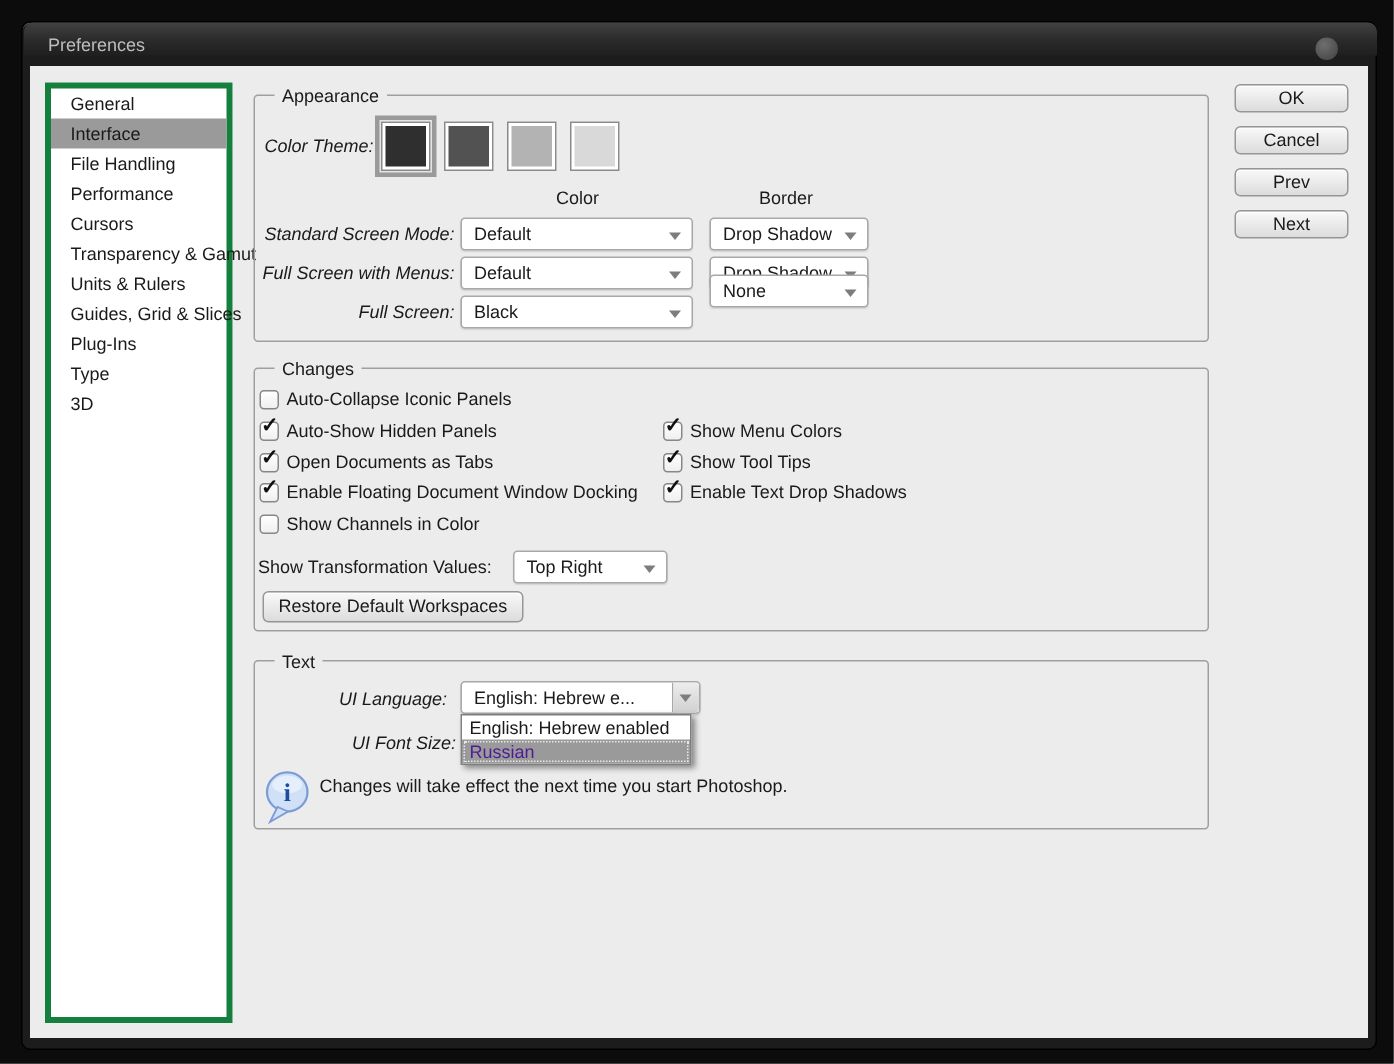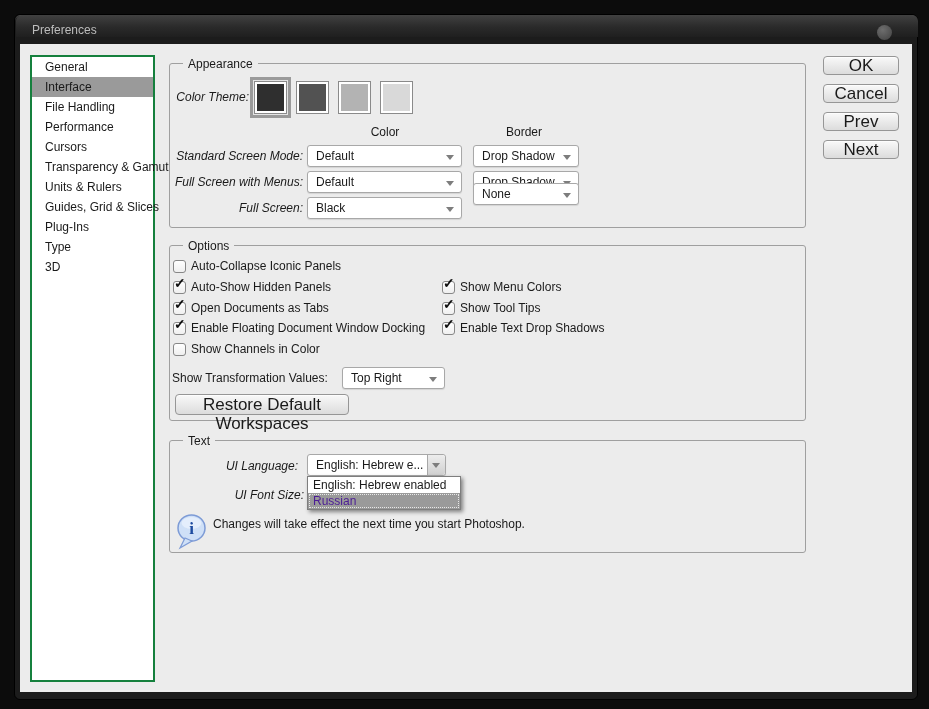--- a/index.html
+++ b/index.html
@@ -11,21 +11,21 @@
   .titlebar { position:absolute; left:1px; top:0; width:100%; height:22px;
               background:linear-gradient(#414141,#2a2a2a 55%,#1f1f1f);
               border-radius:6px 6px 0 0; }
   .titlebar-text { position:absolute; left:16px; top:8px; font-size:12px; color:#bdbdbd; }
   .circle-btn { position:absolute; right:26px; top:10px; width:15px; height:15px; border-radius:50%;
                 background:radial-gradient(circle at 38% 32%, #6e6e6e, #4c4c4c 75%); }
 
   .content { position:absolute; left:5px; top:29px; width:892px; height:648px; background:#ececec; }
 
   .sidebar { position:absolute; left:10px; top:11px; width:125px; height:627px;
-             background:#ffffff; border:2px solid #15803d; }
+             background:#ffffff; border:4px solid #15803d; }
   .side-item { height:20px; line-height:20px; padding-left:13px; font-size:12px; color:#1a1a1a; white-space:nowrap; }
   .side-item.selected { background:#9a9a9a; }
 
   .group { position:absolute; left:149px; width:637px; border:1px solid #9f9f9f; border-radius:3px; }
   .group-title { position:absolute; font-size:12px; color:#1a1a1a; background:#ececec; padding:0 5px; white-space:nowrap; }
 
   .lbl { position:absolute; font-size:12px; color:#1a1a1a; white-space:nowrap; line-height:14px; }
   .lbl.r { text-align:right;font-style:italic; }
 
   .swatch { position:absolute; top:37px; width:33px; height:33px; background:#fff;
@@ -41,21 +41,21 @@
   .arrow-btn { position:absolute; right:0; top:0; width:18px; height:20px;
                background:linear-gradient(#ededed,#d0d0d0); border-left:1px solid #a8a8a8;
                border-radius:0 3px 3px 0; }
   .arrow-btn .arrow { right:5px; top:8px; }
 
   .cb { position:absolute; width:13px; height:13px; background:linear-gradient(#ffffff,#efefef);
         border:1px solid #878787; border-radius:3px; }
   .check-glyph { position:absolute; left:0px; top:-6px; font-size:14px; font-weight:bold; color:#101010; line-height:14px; }
 
   .pushbtn { position:absolute; background:linear-gradient(#f9f9f9,#dcdcdc); border:1px solid #969696;
-             border-radius:4px; font-size:17px; color:#1a1a1a; text-align:center;
+             border-radius:4px; font-size:12px; color:#1a1a1a; text-align:center;
              box-shadow:inset 0 1px 0 rgba(255,255,255,0.7); }
   .action-btn { left:803px; width:76px; height:19px; line-height:17px; }
   .restore-btn { left:155px; top:350px; width:174px; height:21px; line-height:19px; }
 
   .dropdown-list { position:absolute; left:287px; top:432px; width:154px; background:#ffffff;
                    border:1px solid #7e7e7e; box-shadow:2px 2px 4px rgba(0,0,0,0.45); z-index:6; }
   .dd-item { height:16px; line-height:16px; padding-left:5px; font-size:12px; color:#1a1a1a; white-space:nowrap; }
   .dd-item.hl { background:#9a9a9a; color:#4c1d95; outline:1px dotted #e8e8e8; outline-offset:-2px; }
 
   .note { position:absolute; left:193px; top:473px; font-size:12px; color:#1a1a1a; white-space:nowrap; }
@@ -130,21 +130,21 @@
     <div class="combo" style="left:287px; top:153px; width:155px;">
       <span class="txt">Black</span>
       <span class="arrow"></span>
     </div>
     <div class="combo" style="left:453px; top:139px; width:106px;">
       <span class="txt">None</span>
       <span class="arrow"></span>
     </div>
 
     <div class="group" style="top:201px; height:176px;"></div>
-    <span class="group-title" style="left:163px; top:195px;">Options</span>
+    <span class="group-title" style="left:163px; top:195px;">Changes</span>
 
     <span class="cb" style="left:153px; top:216px;"></span>
     <div class="lbl" style="left:171px; top:215px;">Auto-Collapse Iconic Panels</div>
 
     <span class="cb" style="left:153px; top:237px;">
         <span class="check-glyph">✓</span>
       </span>
     <div class="lbl" style="left:171px; top:236px;">Auto-Show Hidden Panels</div>
 
     <span class="cb" style="left:153px; top:258px;">
@@ -180,21 +180,21 @@
       <span class="txt">Top Right</span>
       <span class="arrow"></span>
     </div>
 
     <div class="pushbtn restore-btn">Restore Default Workspaces</div>
 
     <div class="group" style="top:396px; height:113px;"></div>
     <span class="group-title" style="left:163px; top:390px;">Text</span>
 
     <div class="lbl r" style="left:148px; top:415px; width:130px;">UI Language:</div>
-    <div class="combo" style="left:287px; top:410px; width:139px;">
+    <div class="combo" style="left:287px; top:410px; width:160px;">
       <span class="txt">English: Hebrew e...</span>
       <span class="arrow-btn">
           <span class="arrow"></span>
         </span>
     </div>
 
     <div class="lbl r" style="left:154px; top:444px; width:130px;">UI Font Size:</div>
 
     <div class="dropdown-list">
       <div class="dd-item">English: Hebrew enabled</div>

